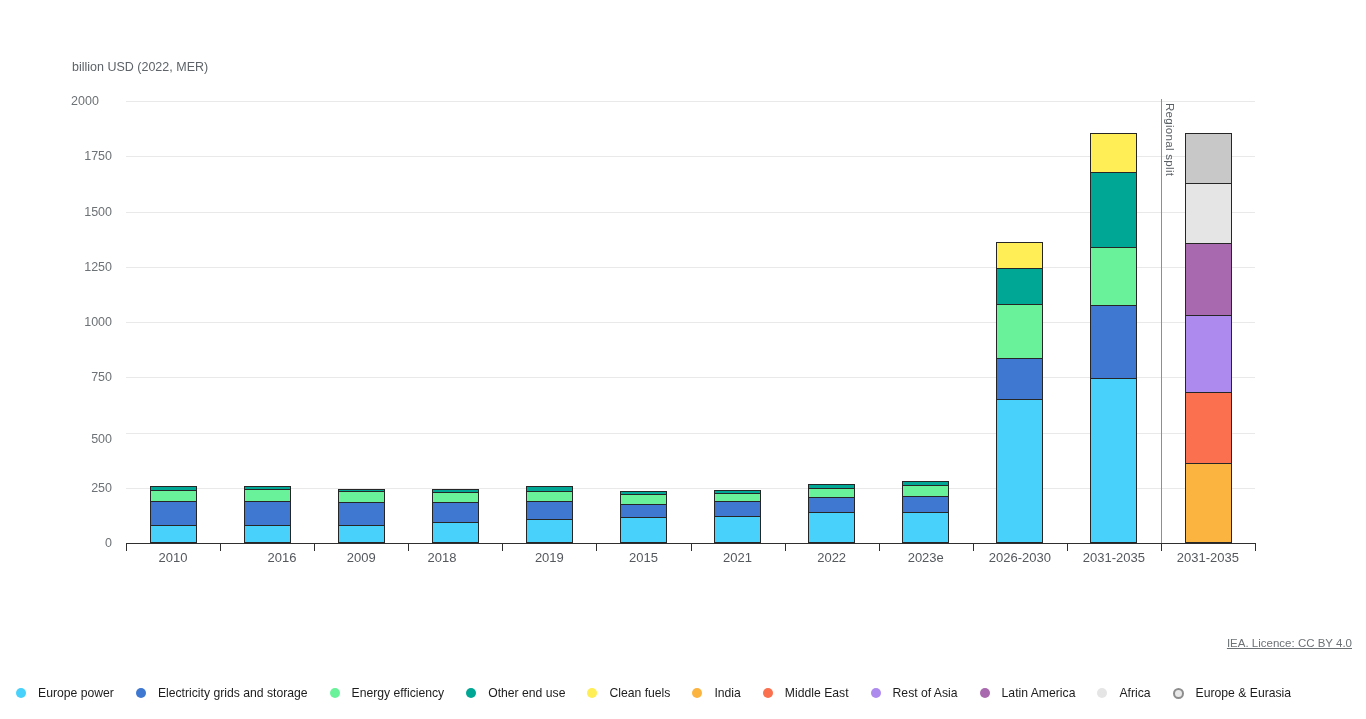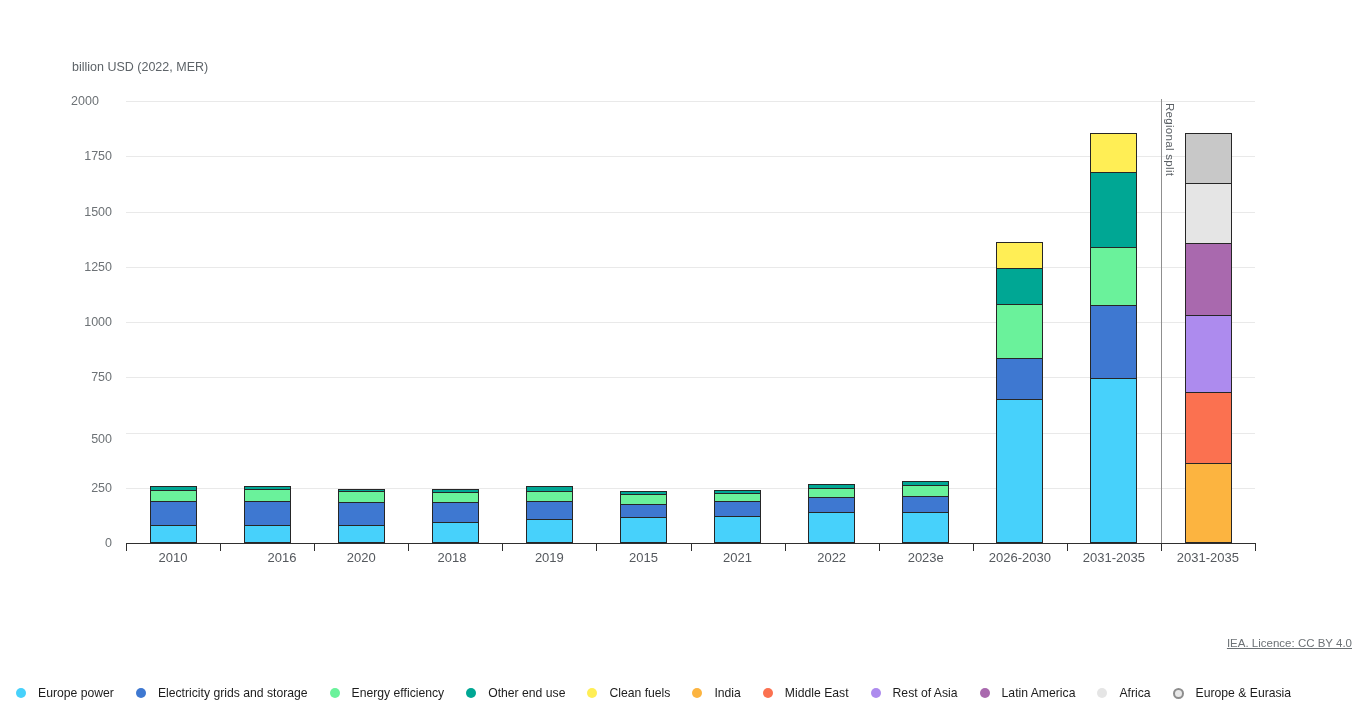--- a/index.html
+++ b/index.html
@@ -67,28 +67,28 @@
         <div class="seg" style="height: 11.1px; background: rgb(106, 242, 155);"></div>
         <div class="seg" style="height: 4.6px; background: rgb(0, 167, 148);"></div>
       </div>
       <div class="x-lab" style="left: 235px; width: 94.1px;">2016</div>
       <div class="bar" style="left: 243.6px; top: 486.4px; width: 47px; height: 56.6px;">
         <div class="seg" style="height: 17.2px; background: rgb(71, 209, 251);"></div>
         <div class="seg" style="height: 24.3px; background: rgb(62, 120, 209);"></div>
         <div class="seg" style="height: 11.1px; background: rgb(106, 242, 155);"></div>
         <div class="seg" style="height: 4px; background: rgb(0, 167, 148);"></div>
       </div>
-      <div class="x-lab" style="left: 314.2px; width: 94.1px;">2020</div>
+      <div class="x-lab" style="left: 314.2px; width: 94.1px;">2009</div>
       <div class="bar" style="left: 337.7px; top: 489.3px; width: 47px; height: 53.7px;">
         <div class="seg" style="height: 17.2px; background: rgb(71, 209, 251);"></div>
         <div class="seg" style="height: 22.5px; background: rgb(62, 120, 209);"></div>
         <div class="seg" style="height: 11.5px; background: rgb(106, 242, 155);"></div>
         <div class="seg" style="height: 2.4px; background: rgb(0, 167, 148);"></div>
       </div>
-      <div class="x-lab" style="left: 405px; width: 94.1px;">2018</div>
+      <div class="x-lab" style="left: 395px; width: 94.1px;">2018</div>
       <div class="bar" style="left: 431.8px; top: 489.3px; width: 47px; height: 53.7px;">
         <div class="seg" style="height: 19.7px; background: rgb(71, 209, 251);"></div>
         <div class="seg" style="height: 20.1px; background: rgb(62, 120, 209);"></div>
         <div class="seg" style="height: 10.6px; background: rgb(106, 242, 155);"></div>
         <div class="seg" style="height: 3.3px; background: rgb(0, 167, 148);"></div>
       </div>
       <div class="x-lab" style="left: 502.3px; width: 94.1px;">2019</div>
       <div class="bar" style="left: 525.9px; top: 486.2px; width: 47px; height: 56.8px;">
         <div class="seg" style="height: 23px; background: rgb(71, 209, 251);"></div>
         <div class="seg" style="height: 17.7px; background: rgb(62, 120, 209);"></div>

